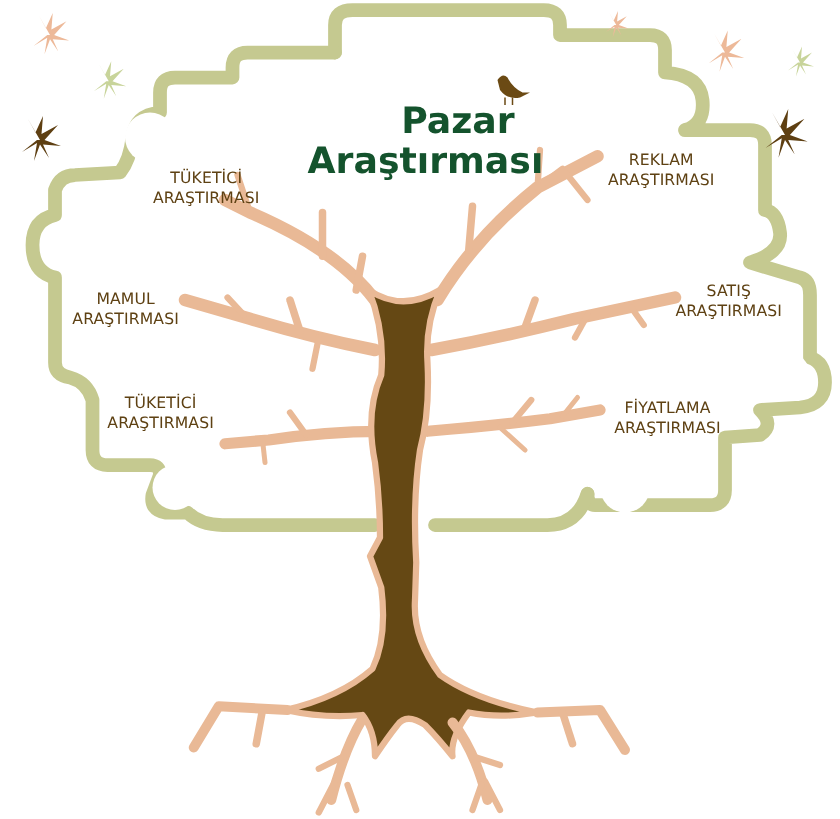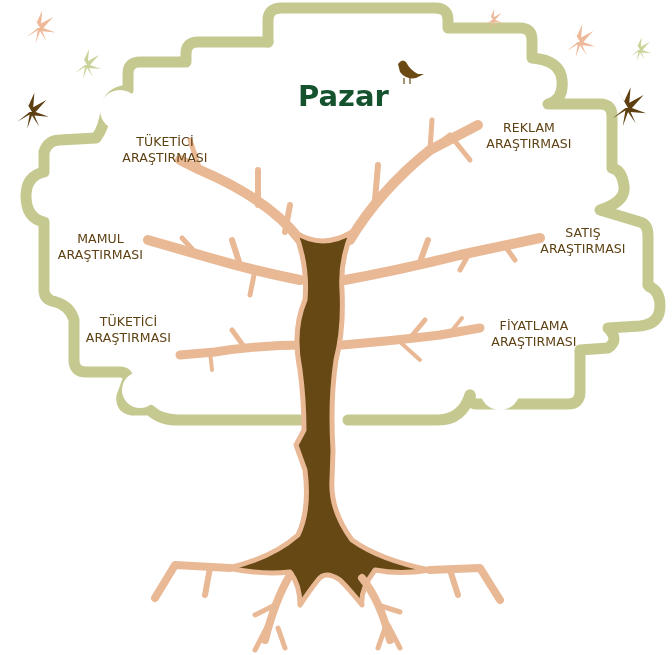--- a/index.html
+++ b/index.html
@@ -115,20 +115,21 @@
     <use href="#bfly" transform="translate(628 108) scale(1.3)" fill="#5e3f12"></use>
 
     <g fill="#6b4a14">
       <path d="M398 64 Q402 58 406 62 Q410 70 418 74 L424 74 L416 78 Q406 80 400 72 Z"></path>
       <path d="M404 78 L404 84 M410 78 L410 84" stroke="#6b4a14" stroke-width="1.2"></path>
     </g>
   </svg>
 
   <div class="title" style="left:246px; top:46px;">
     <span class="t1">Pazar</span>
+    <span class="t2">Araştırması</span>
   </div>
 
   <div class="label" style="left:110px; top:134px; width:110px;">
     <span>TÜKETİCİ</span>
     <span>ARAŞTIRMASI</span>
   </div>
   <div class="label" style="left:48px; top:231px; width:105px;">
     <span>MAMUL</span>
     <span>ARAŞTIRMASI</span>
   </div>

